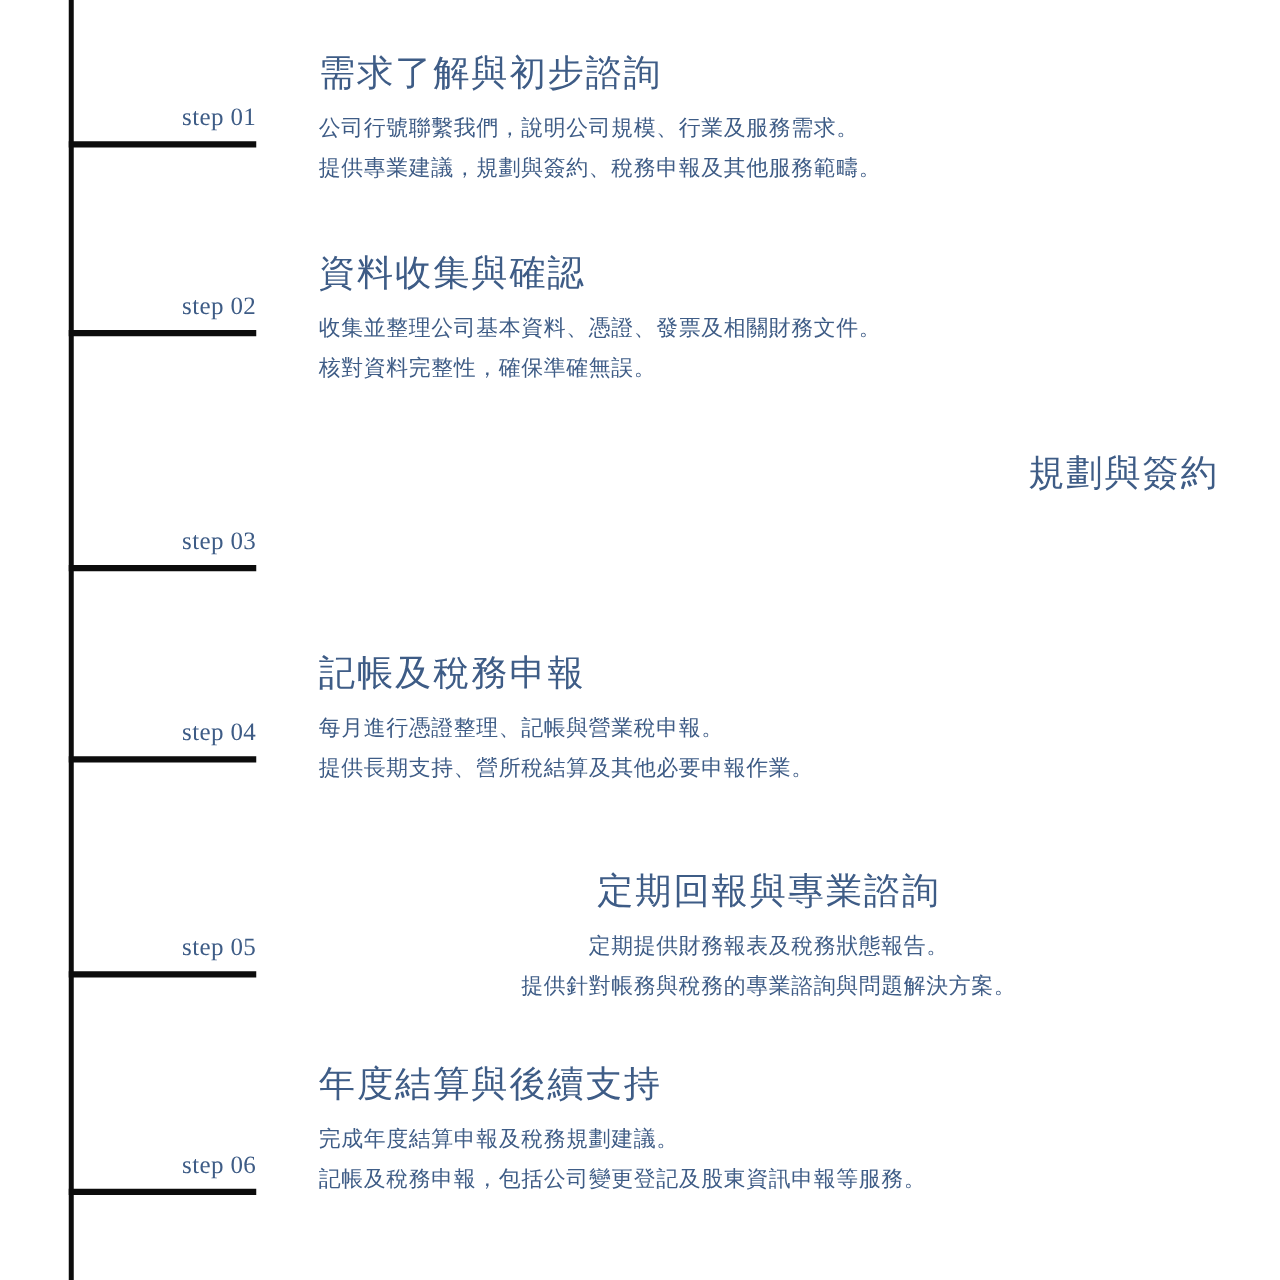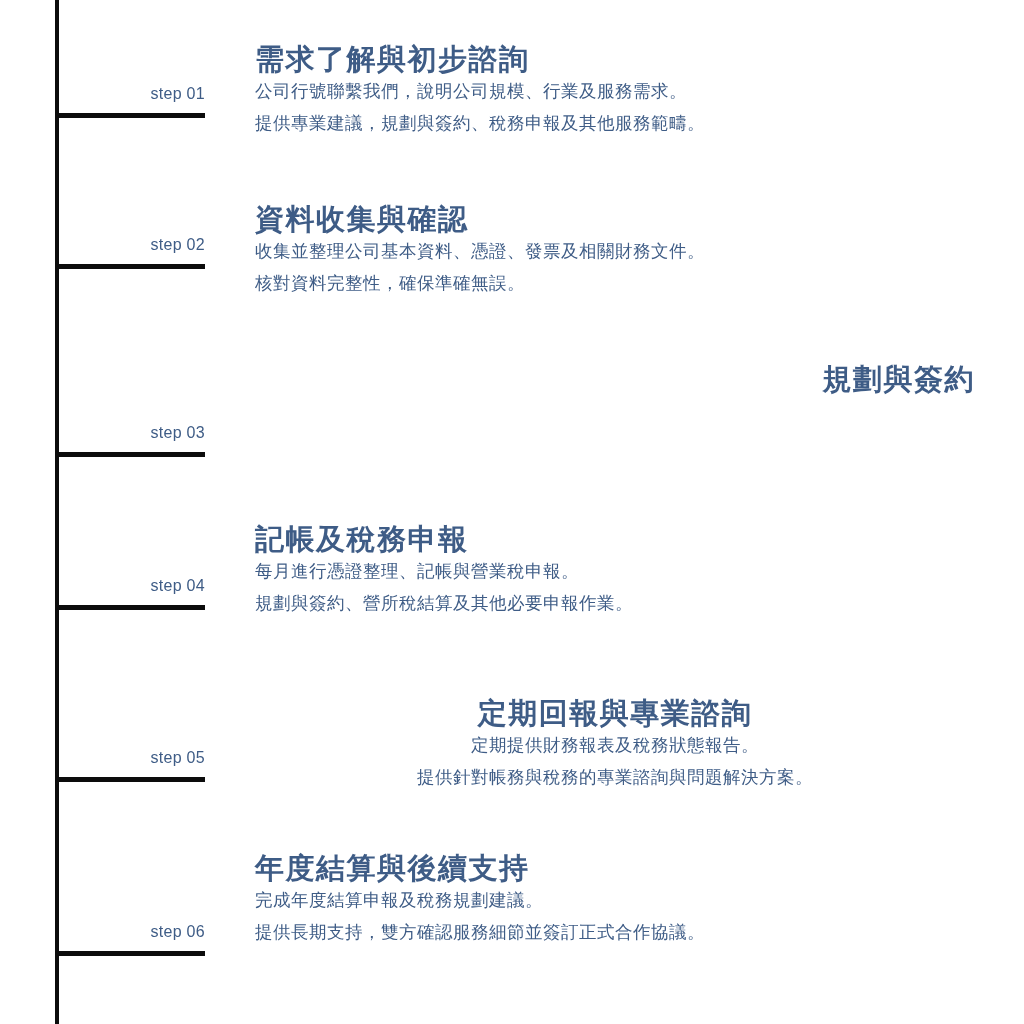--- a/index.html
+++ b/index.html
@@ -25,50 +25,52 @@
     background: #0c0c0c;
   }
   
   .marker {
     position: absolute;
     left: 55px;
     width: 150px;
   }
   .step-label {
     text-align: right;
-    font-size: 16px;
+    font-size: 20px;
     line-height: 18px;
     color: #3e5c86;
     margin-bottom: 10px;
     letter-spacing: 0.3px;
+    font-family: Liberation Serif, serif;
   }
   .tick {
     width: 100%;
     height: 5px;
     background: #0c0c0c;
   }
   
   .content {
     position: absolute;
     left: 255px;
     width: 720px;
   }
   .step-title {
     font-size: 29px;
     line-height: 30px;
-    font-weight: 700;
+    font-weight: 400;
     color: #3e5c86;
     letter-spacing: 1.5px;
   }
   .step-desc {
-    margin-top: 1px;
+    margin-top: 14px;
     font-size: 17.5px;
     line-height: 32px;
     color: #3e5c86;
     letter-spacing: 0.5px;
+    font-family: Liberation Mono, monospace;
   }
   .m1 { top: 85px; }  .c1 { top: 44px; }
   .m2 { top: 236px; } .c2 { top: 204px; }
   .m3 { top: 424px; } .c3 { top: 364px; text-align: right; }
   .m4 { top: 577px; } .c4 { top: 524px; }
   .m5 { top: 749px; } .c5 { top: 698px; text-align: center; }
   .m6 { top: 908px; margin-top: 15px; } .c6 { top: 853px; }
 </style>
 </head>
 <body>
@@ -110,21 +112,21 @@
   </div>
 
   <div class="marker m4">
     <div class="step-label">step 04</div>
     <div class="tick"></div>
   </div>
   <div class="content c4">
     <div class="step-title">記帳及稅務申報</div>
     <div class="step-desc">
       <div>每月進行憑證整理、記帳與營業稅申報。</div>
-      <div>規劃與簽約、營所稅結算及其他必要申報作業。</div>
+      <div>提供長期支持、營所稅結算及其他必要申報作業。</div>
     </div>
   </div>
 
   <div class="marker m5">
     <div class="step-label">step 05</div>
     <div class="tick"></div>
   </div>
   <div class="content c5">
     <div class="step-title">定期回報與專業諮詢</div>
     <div class="step-desc">
@@ -134,17 +136,17 @@
   </div>
 
   <div class="marker m6">
     <div class="step-label">step 06</div>
     <div class="tick"></div>
   </div>
   <div class="content c6">
     <div class="step-title">年度結算與後續支持</div>
     <div class="step-desc">
       <div>完成年度結算申報及稅務規劃建議。</div>
-      <div>提供長期支持，雙方確認服務細節並簽訂正式合作協議。</div>
+      <div>記帳及稅務申報，包括公司變更登記及股東資訊申報等服務。</div>
     </div>
   </div>
 
 </div>
 
 </body></html>

